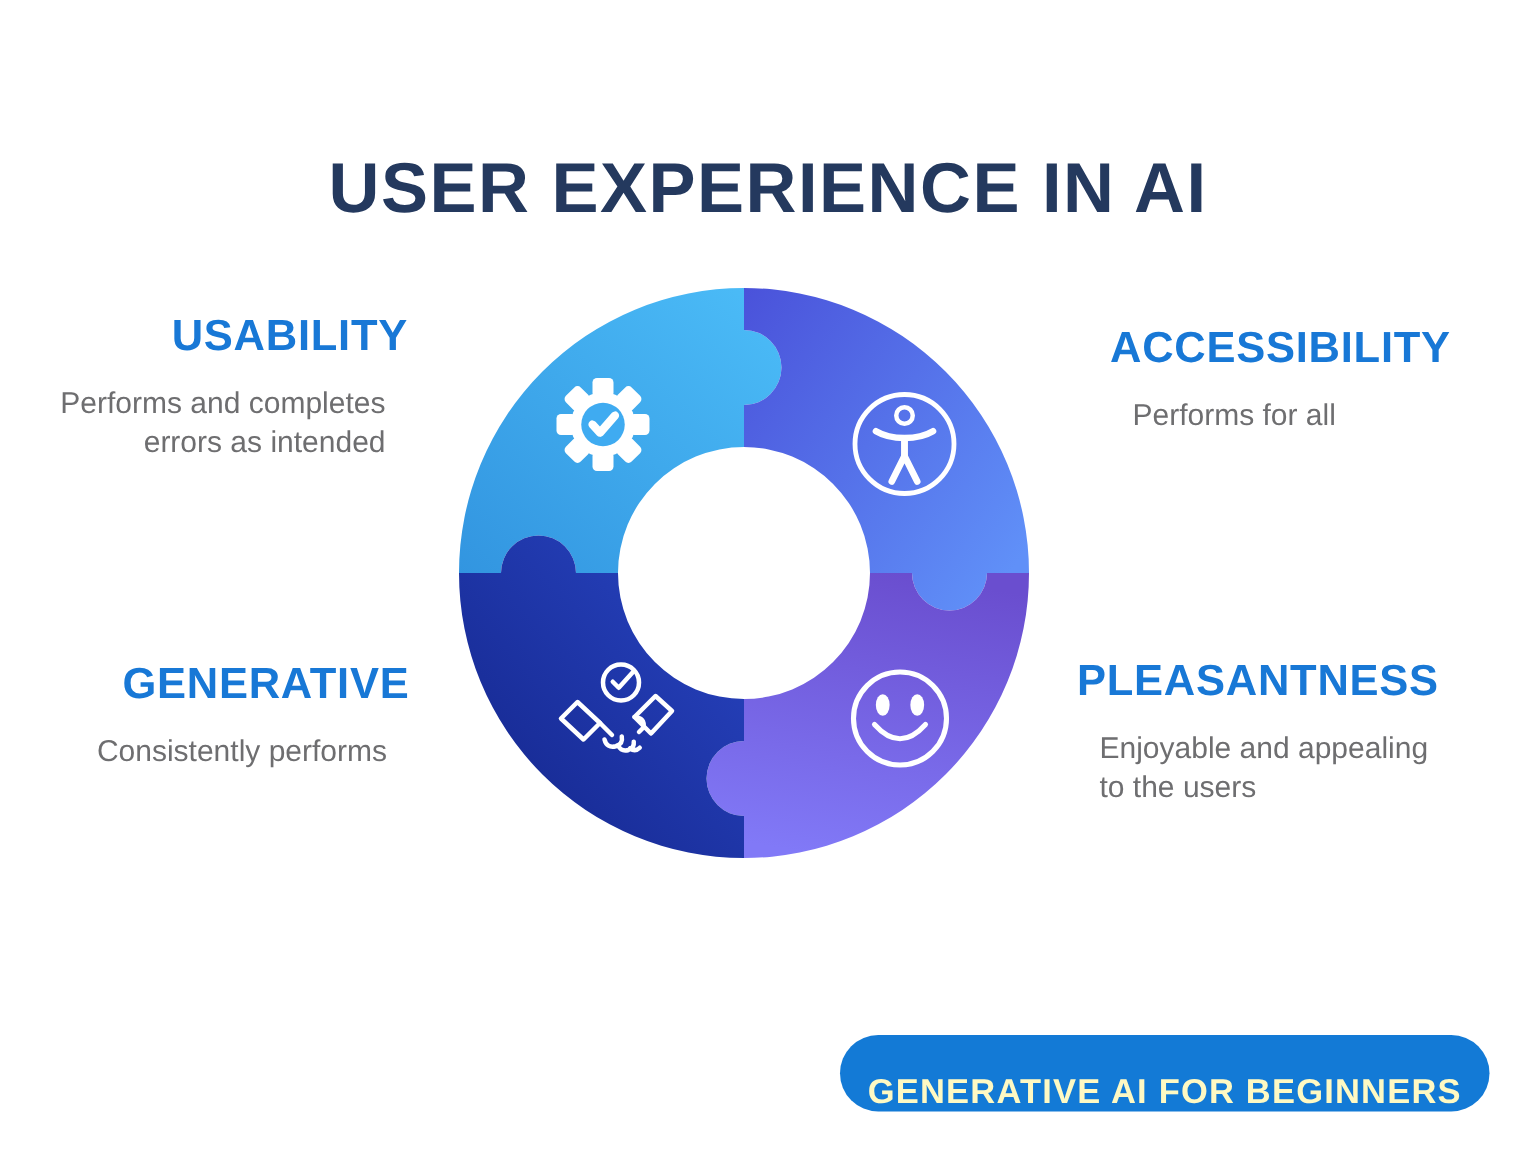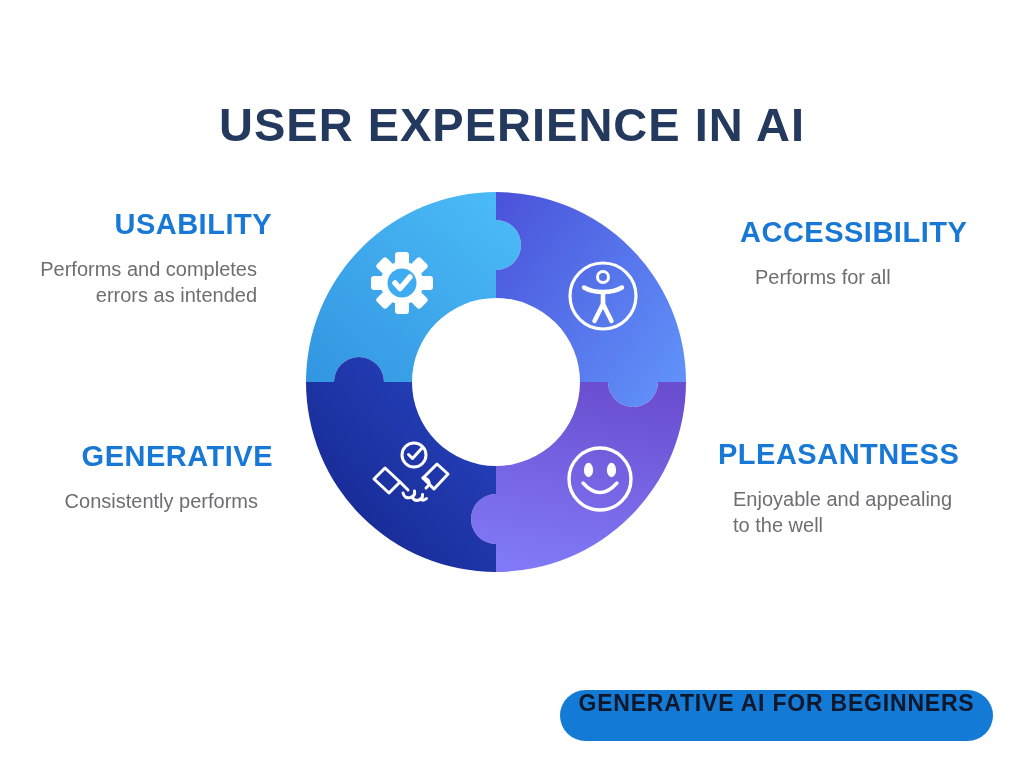--- a/index.html
+++ b/index.html
@@ -20,22 +20,22 @@
   .section p{
     margin:15px;font-size:20px;line-height:26px;color:var(--desc_gray);white-space:nowrap;
   }
   .sec-usability{right:752px;top:208px;text-align:right;}
   .sec-accessibility{left:740px;top:216px;text-align:left;}
   .sec-reliability{right:751px;top:440px;text-align:right;}
   .sec-pleasantness{left:718px;top:438px;text-align:left;}
   .badge{
     position:absolute;left:560px;top:690px;width:433px;height:51px;
     background:var(--badge_blue);border-radius:26px;
-    display:flex;align-items:flex-start;justify-content:center;
-    color:#0f172a;font-size:23px;font-weight:700;letter-spacing:.8px;white-space:nowrap;
+    display:flex;align-items:flex-end;justify-content:center;
+    color:#fef9c3;font-size:23px;font-weight:700;letter-spacing:.8px;white-space:nowrap;
   }
   .donut-svg{position:absolute;left:264px;top:150px;}
 </style>
 </head>
 <body>
 
 <div id="canvas">
 
   <div class="title">USER EXPERIENCE IN AI</div>
 
@@ -49,21 +49,21 @@
     <p><span>Performs for all</span><br></p>
   </div>
 
   <div class="section sec-reliability">
     <h2>GENERATIVE</h2>
     <p><span>Consistently performs</span><br></p>
   </div>
 
   <div class="section sec-pleasantness">
     <h2>PLEASANTNESS</h2>
-    <p><span>Enjoyable and appealing</span><br><span>to the well</span></p>
+    <p><span>Enjoyable and appealing</span><br><span>to the users</span></p>
   </div>
 
   <svg class="donut-svg" width="464" height="464" viewBox="-232 -232 464 464">
     <defs>
       <linearGradient id="gradUsability" x1="1" y1="0" x2="0" y2="1">
         <stop offset="0" stop-color="#4cbdf8"></stop>
         <stop offset="1" stop-color="#3295e0"></stop>
       </linearGradient>
       <linearGradient id="gradAccessibility" x1="0" y1="0" x2="1" y2="0.8">
         <stop offset="0" stop-color="#4a52da"></stop>

